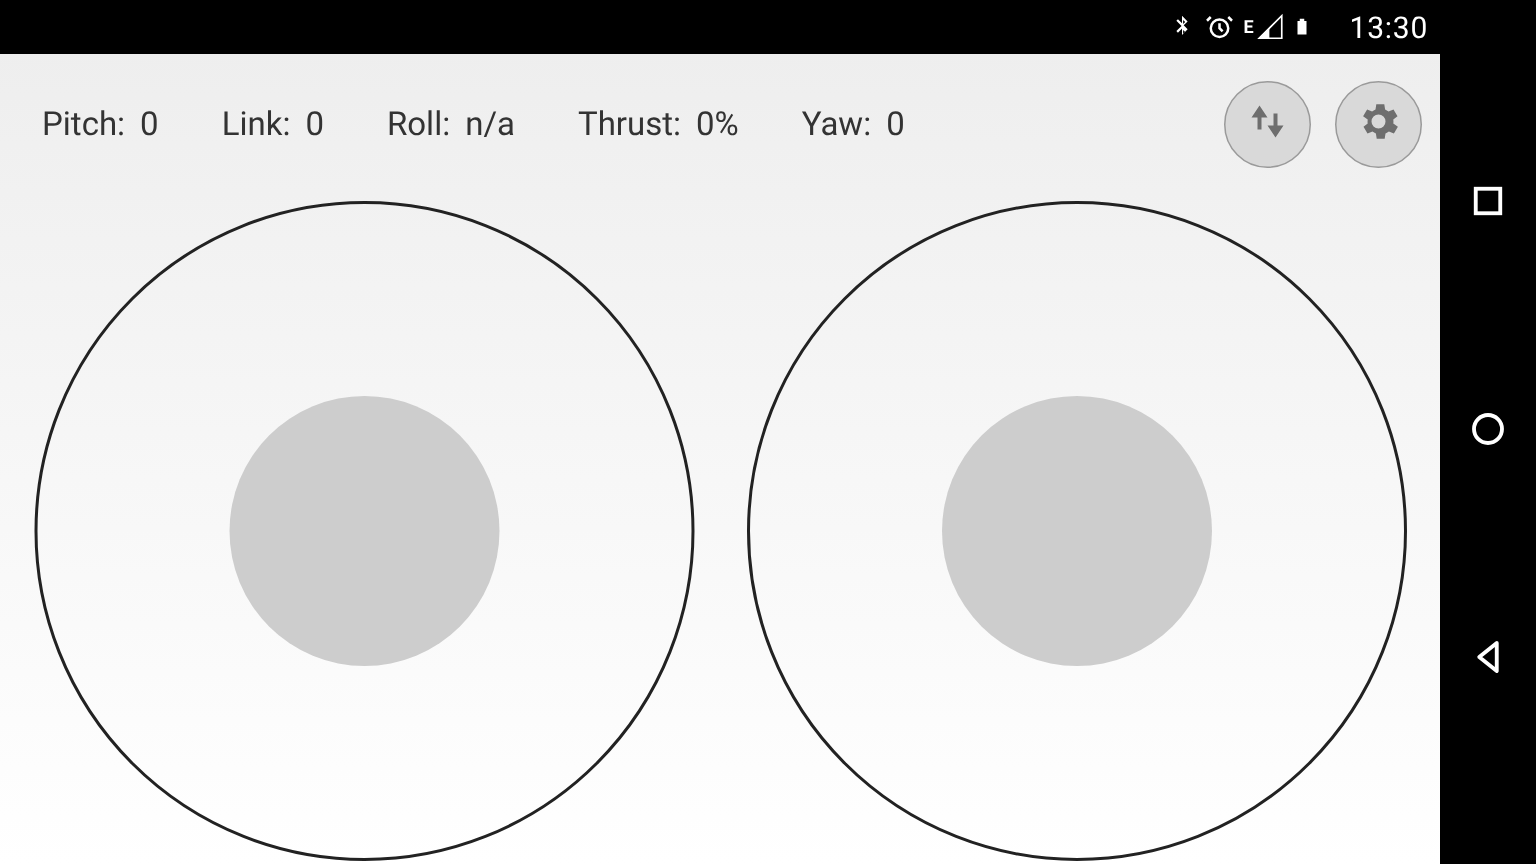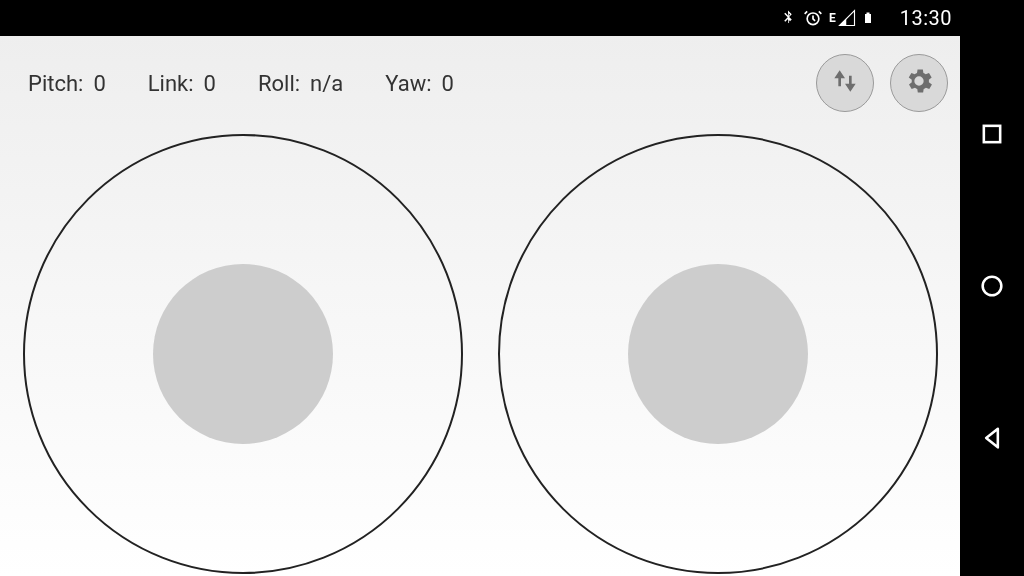--- a/index.html
+++ b/index.html
@@ -156,20 +156,24 @@
       </span>
       <span class="item">
         <span class="label">Link:</span>
         <span class="value">0</span>
       </span>
       <span class="item">
         <span class="label">Roll:</span>
         <span class="value">n/a</span>
       </span>
       <span class="item">
+        <span class="label">Thrust:</span>
+        <span class="value">0%</span>
+      </span>
+      <span class="item">
         <span class="label">Yaw:</span>
         <span class="value">0</span>
       </span>
     </div>
 
     <div class="round-btn">
       <span>
         <svg viewBox="0 0 24 24" fill="#6e6e6e">
             <path d="M8 4l-4 6h3v6h2V10h3L8 4zm8 16l4-6h-3V8h-2v6h-3l4 6z"></path>
           </svg>

